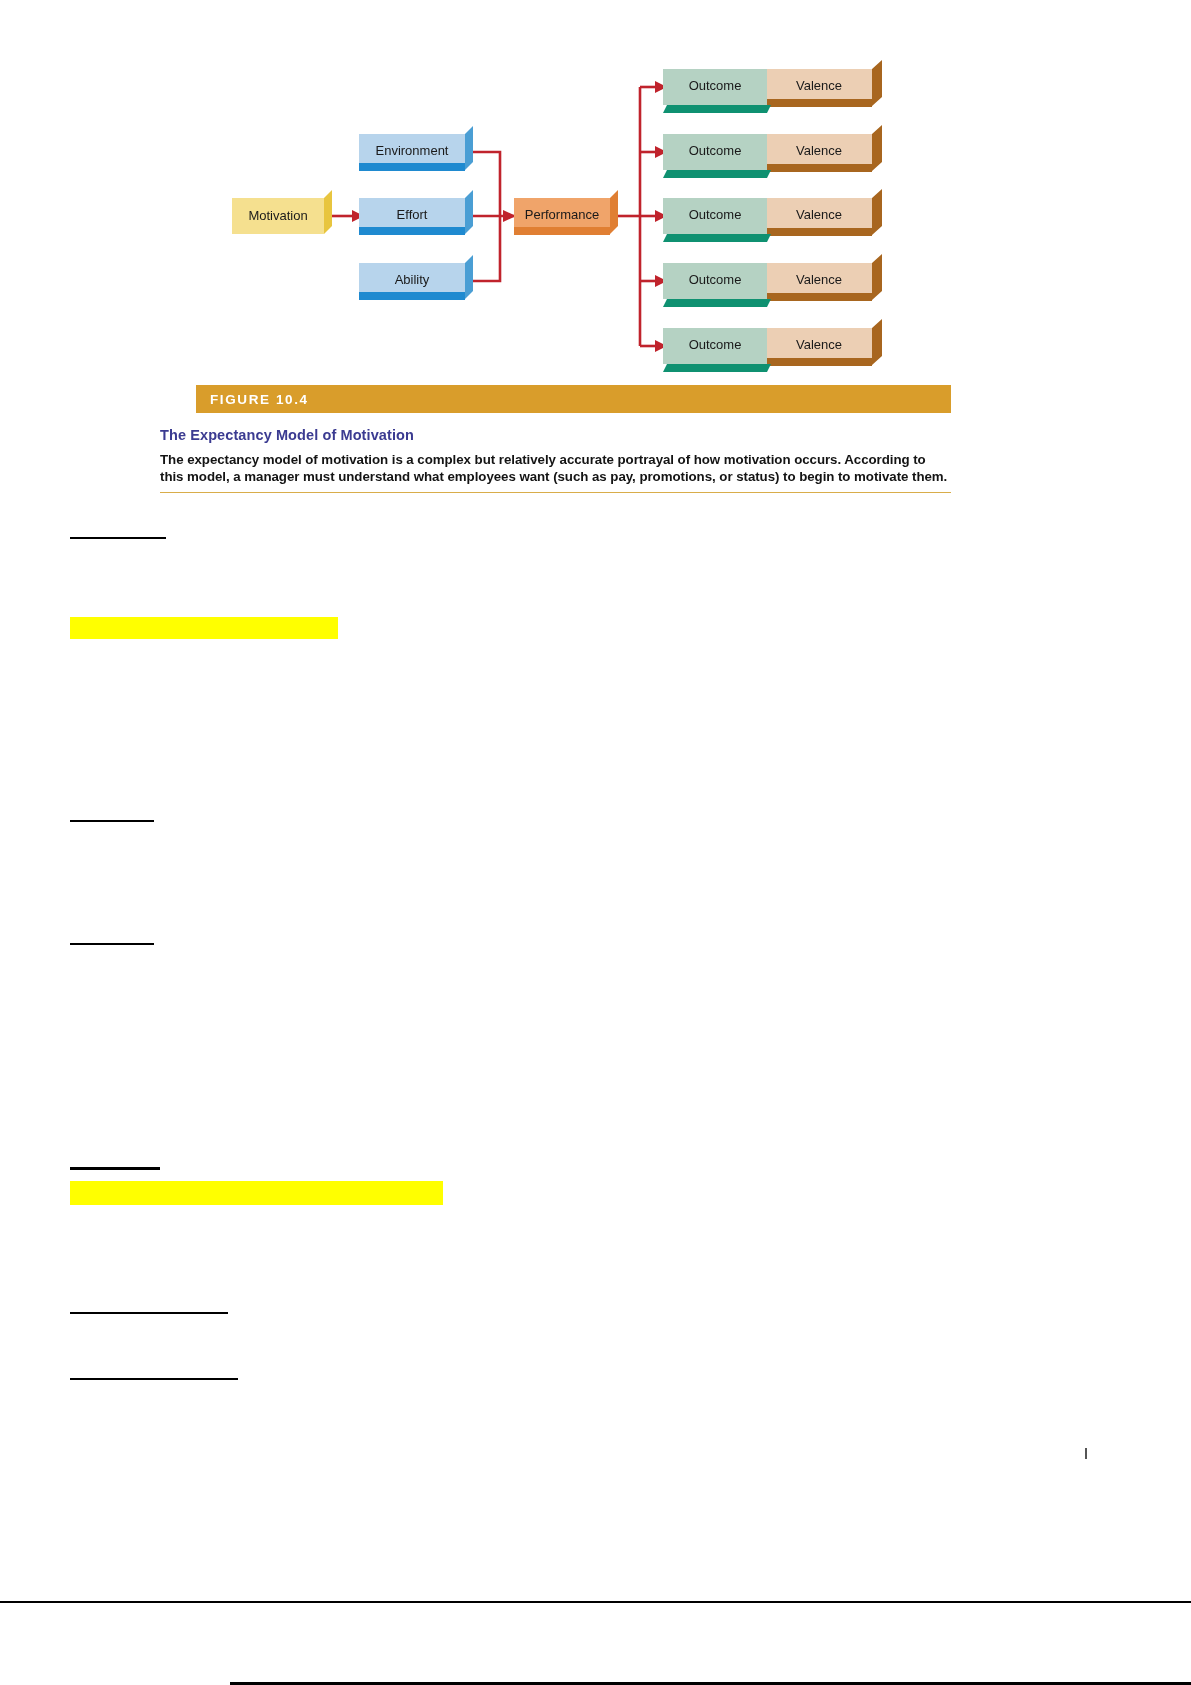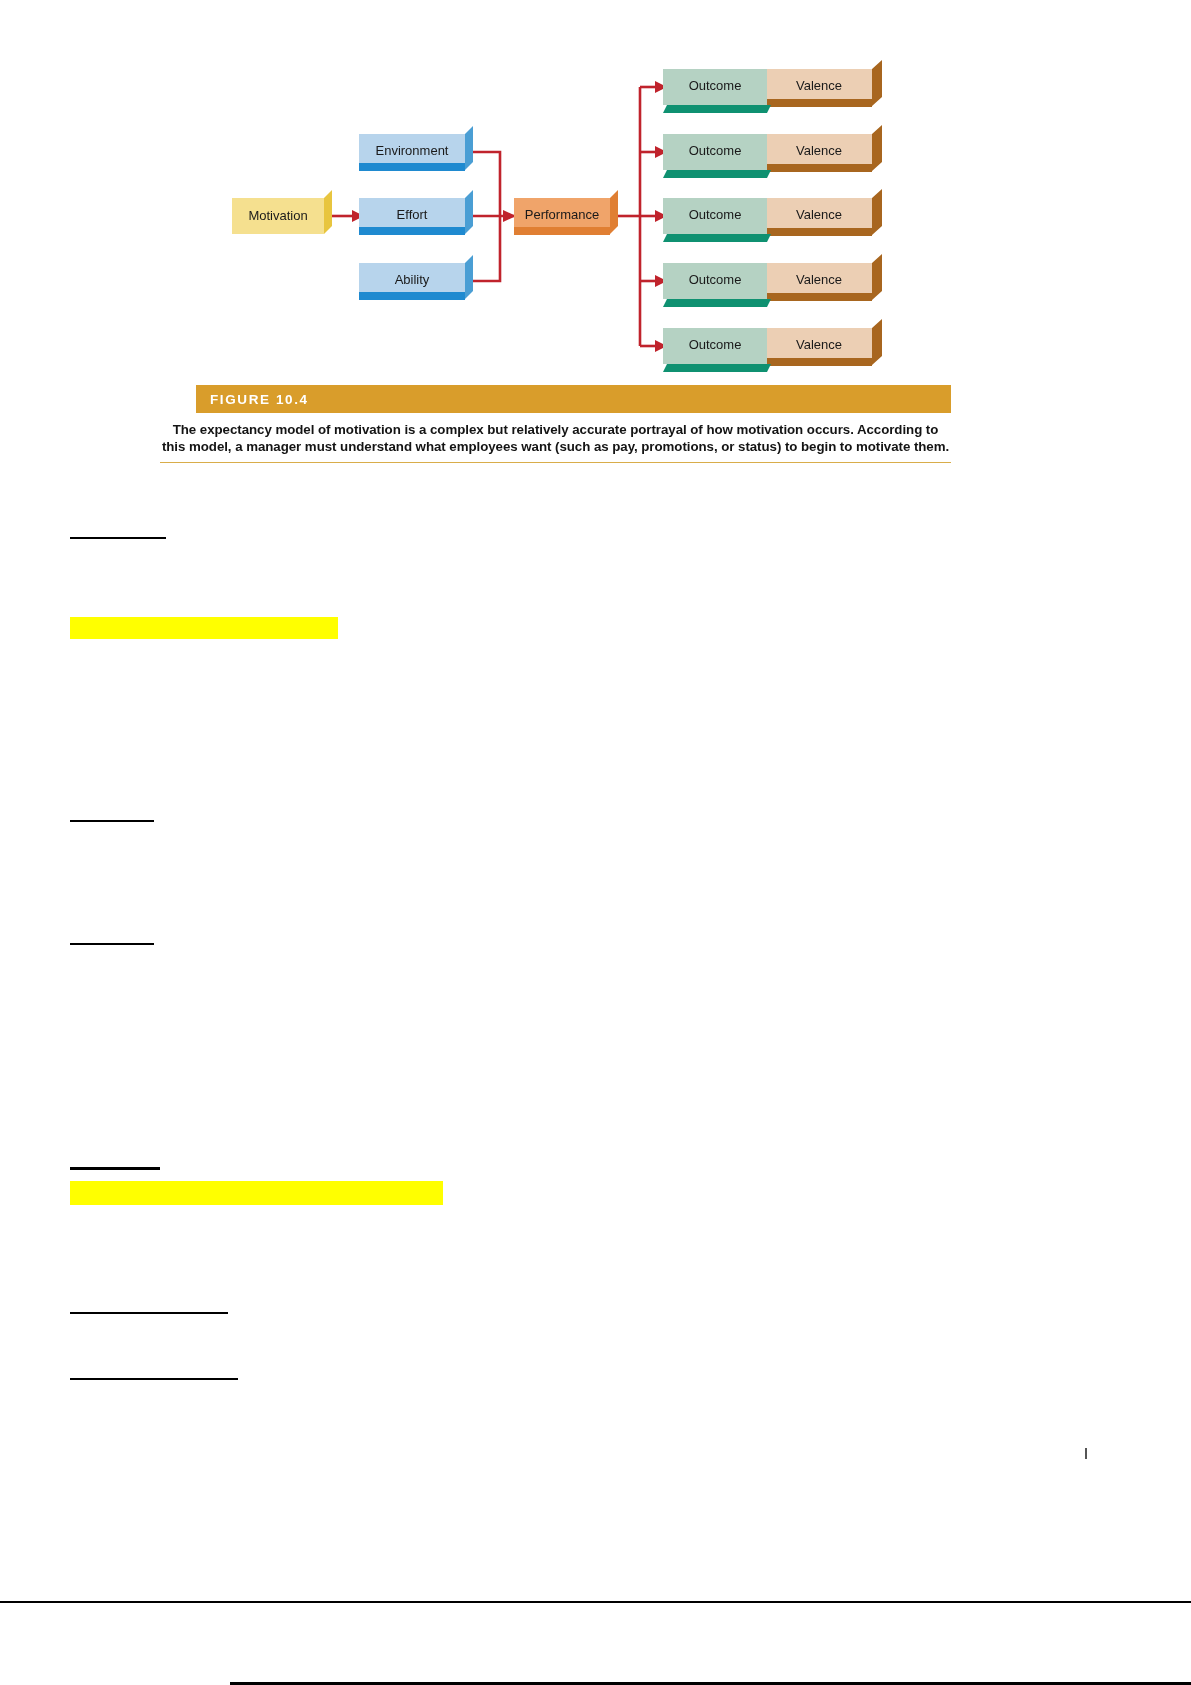--- a/index.html
+++ b/index.html
@@ -80,21 +80,20 @@
     font-family: "Liberation Sans", sans-serif;
   }
   #figure-desc {
     margin-top: 9px;
     color: #141414;
     font-size: 13.3px;
     line-height: 16.6px;
     font-weight: bold;
     font-family: "Liberation Sans", sans-serif;
     letter-spacing: -0.05px;
-    text-align: center;
   }
   #figure-rule {
     margin-top: 7px;
     border-bottom: 1.6px solid #d9ad4a;
     width: 100%;
   }
 
   
   .rule-black {
     position: absolute;
@@ -234,20 +233,21 @@
         <text class="ov-label" x="819" y="346">Valence</text>
       </g>
 
     </svg>
   </div>
 
   <div id="figure-block">
     <div id="figure-bar">
       <span class="fig-num">FIGURE 10.4</span>
     </div>
+    <div id="figure-title">The Expectancy Model of Motivation</div>
     <div id="figure-desc">The expectancy model of motivation is a complex but relatively accurate portrayal of how motivation occurs. According to this model, a manager must understand what employees want (such as pay, promotions, or status) to begin to motivate them.</div>
     <div id="figure-rule"></div>
   </div>
 
   <div id="annotation-layer">
 
     <div class="rule-black" style="left:70px; top:537px; width:96px; height:2px;"></div>
 
     <div class="highlight-yellow" style="left:70px; top:617px; width:268px; height:22px;"></div>
 

